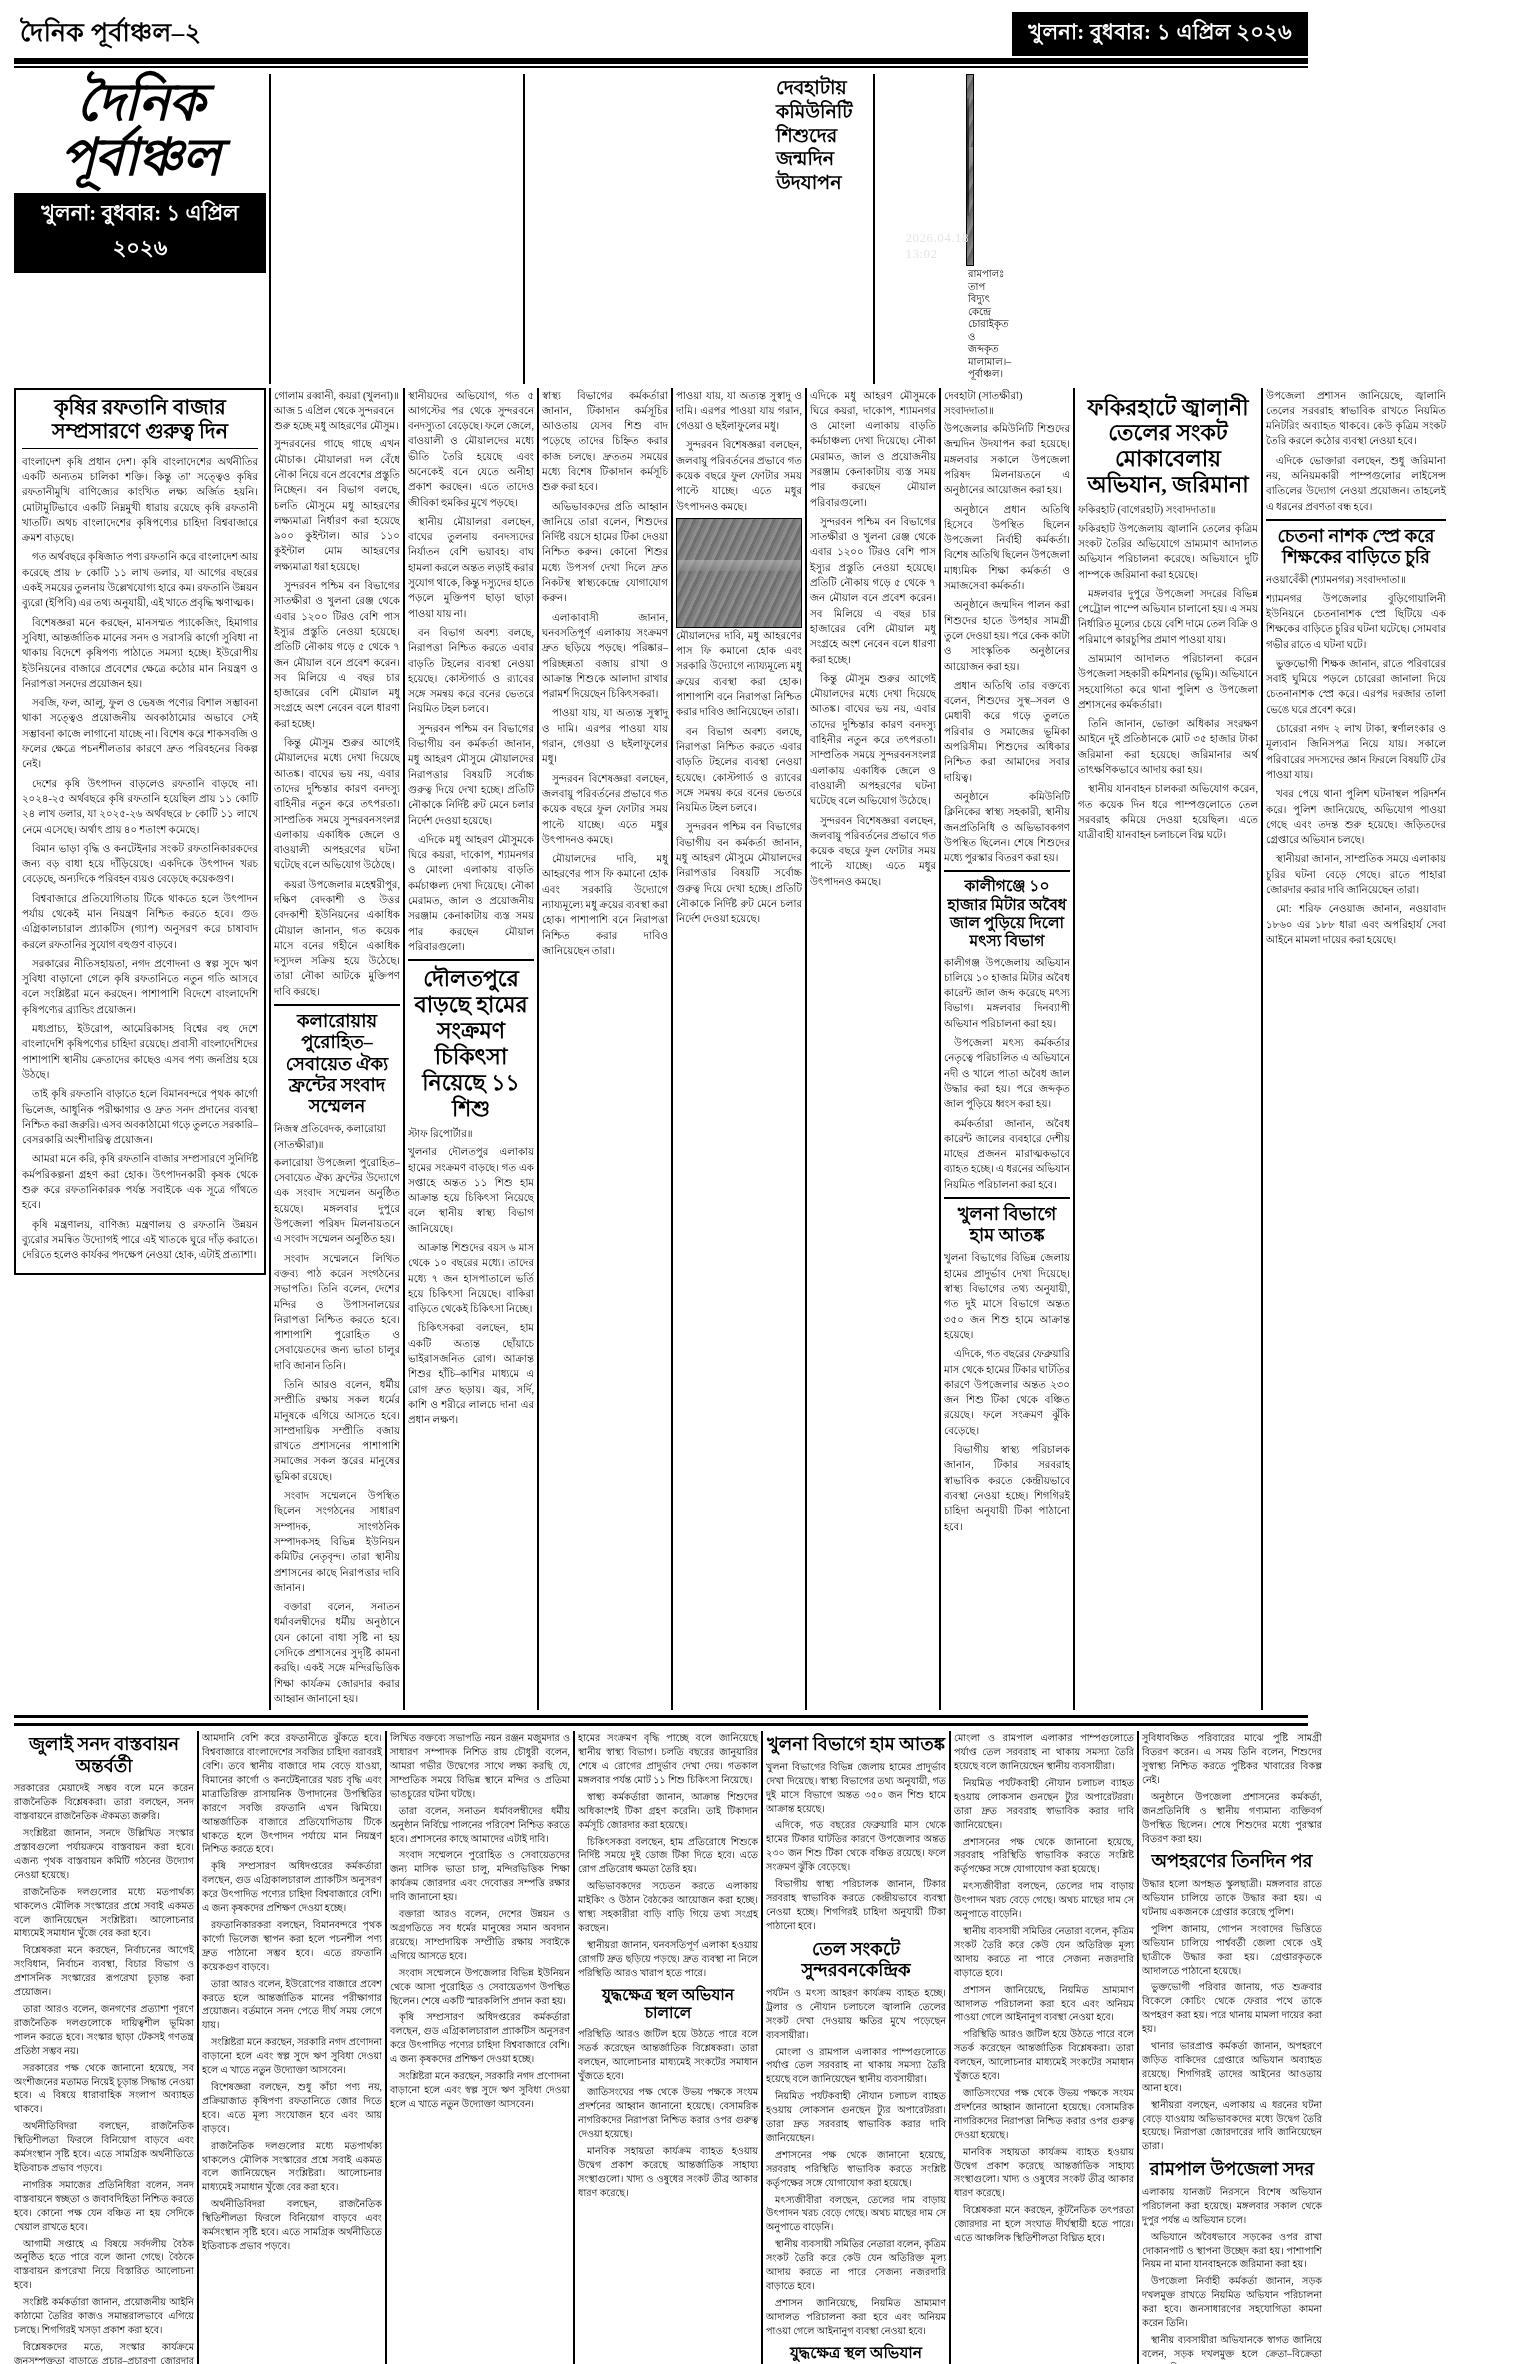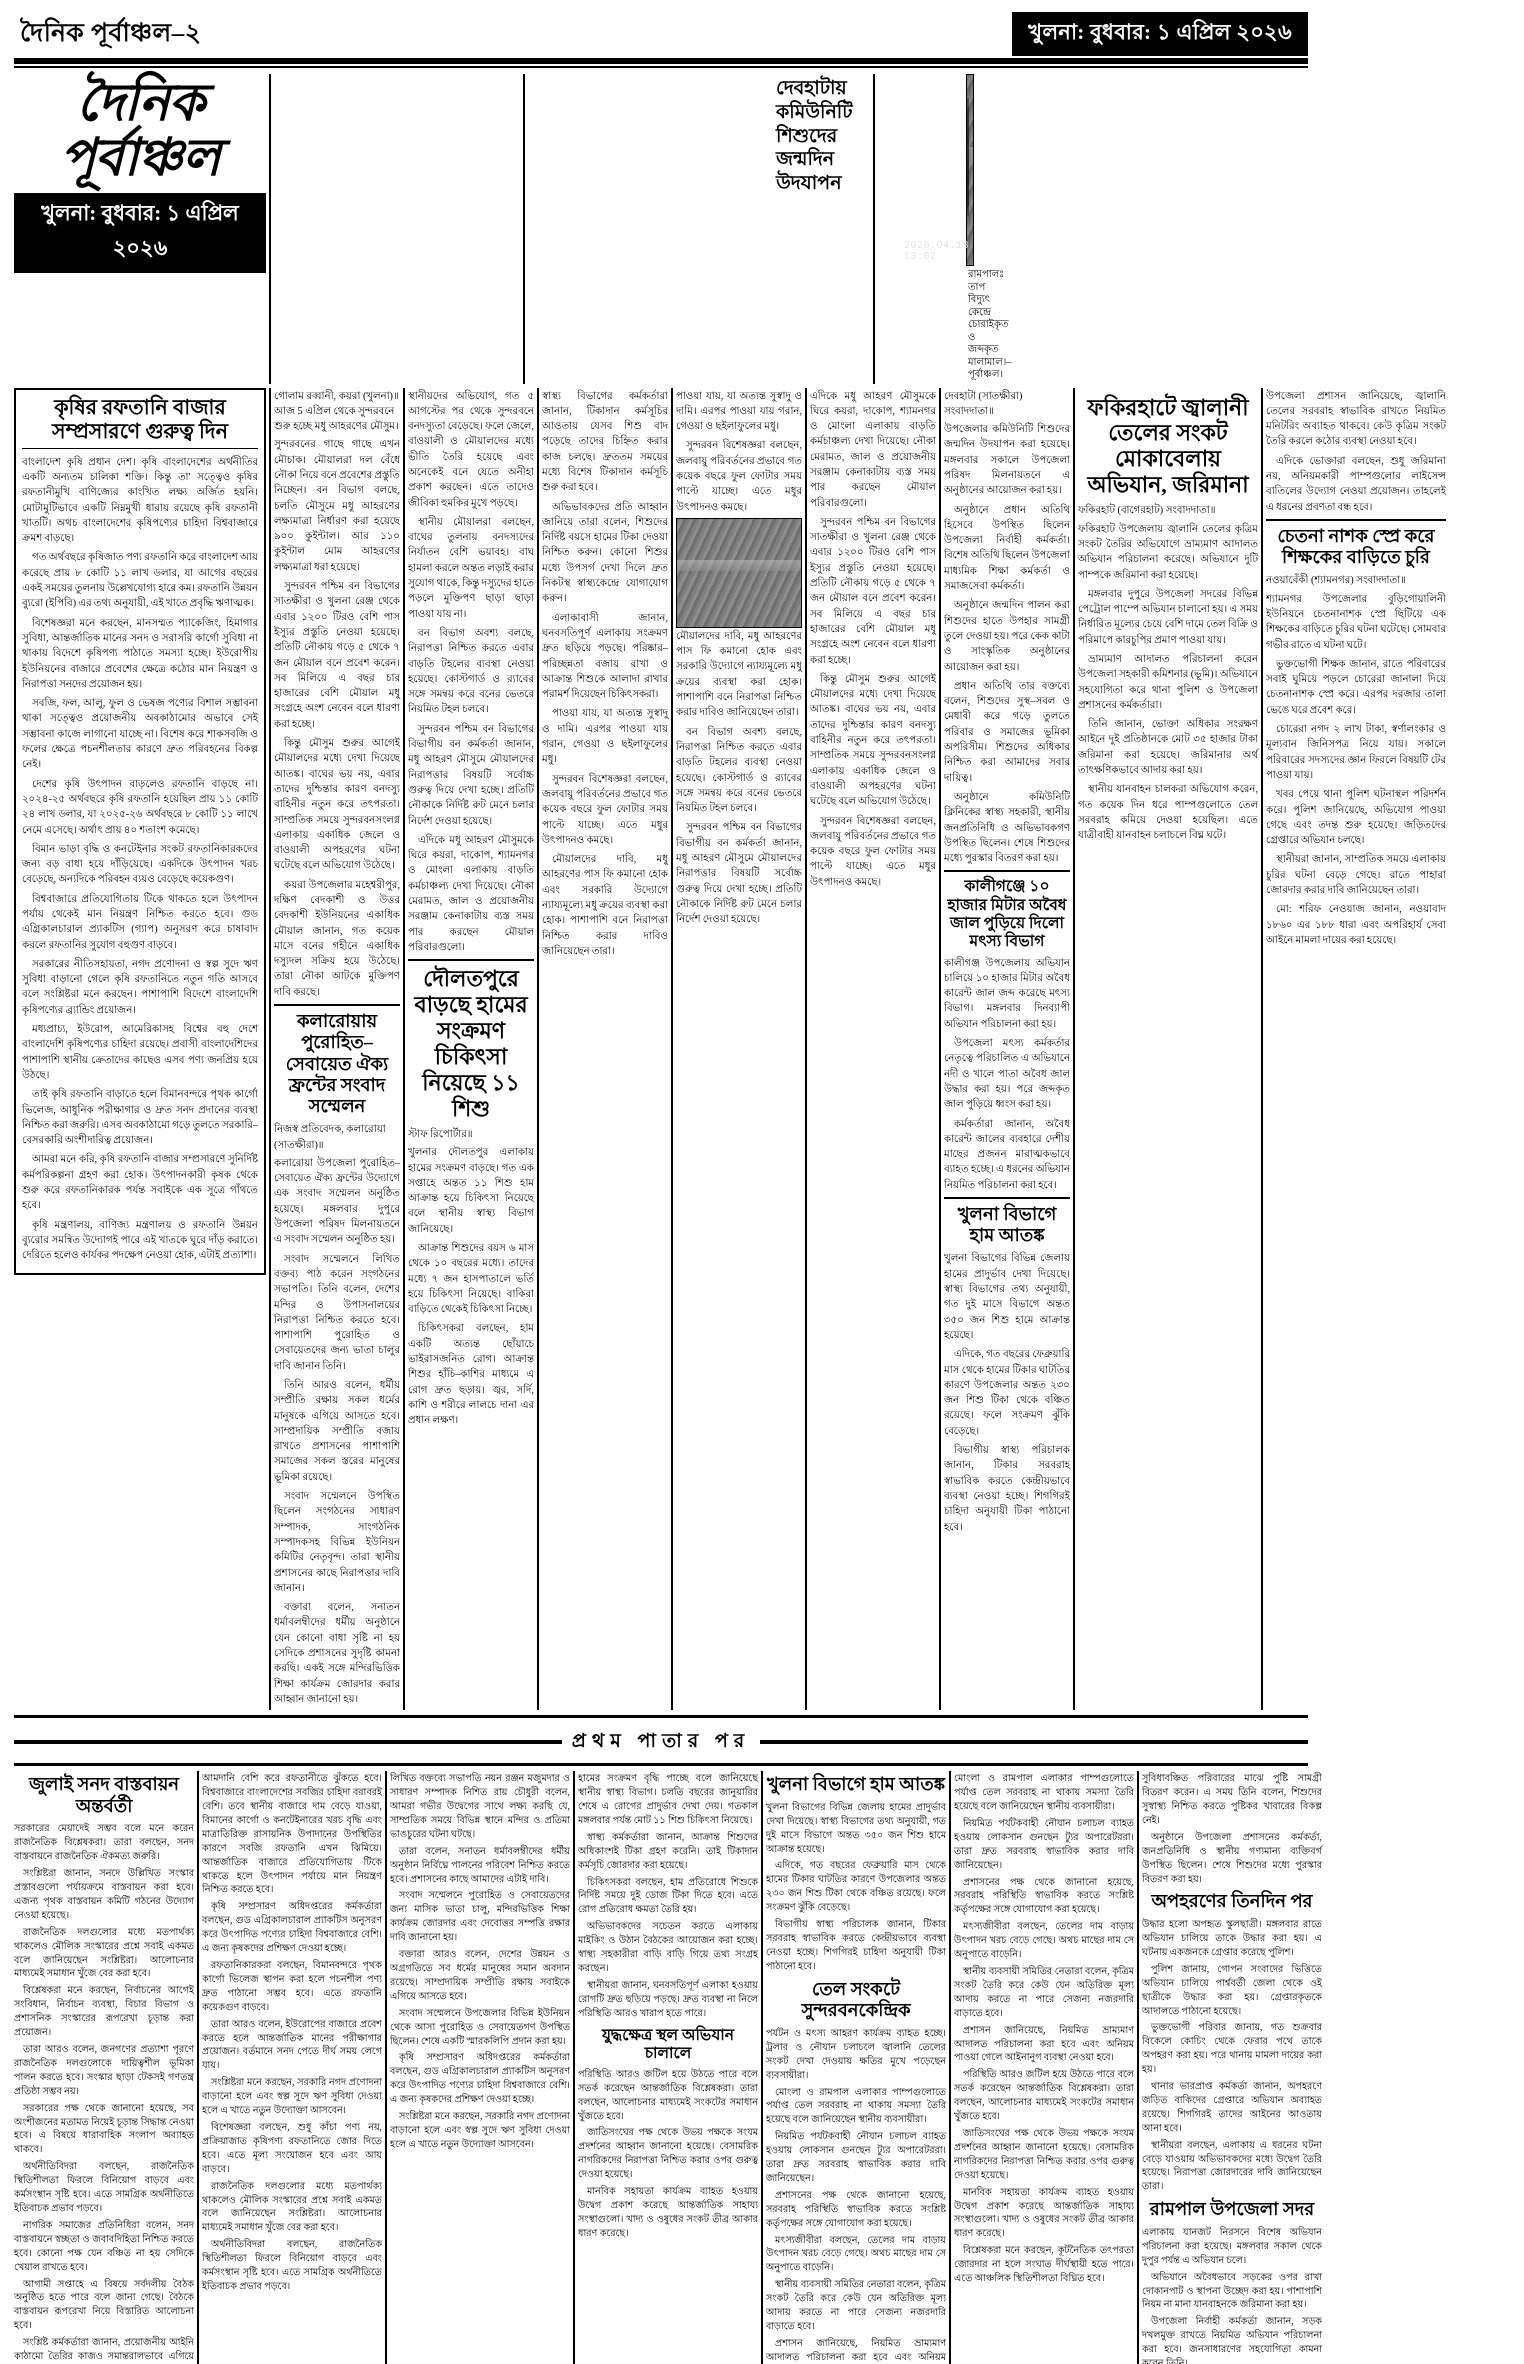--- a/index.html
+++ b/index.html
@@ -58,21 +58,21 @@
   .photo {
     background:
       repeating-linear-gradient(115deg, #7e7e7e 0 3px, #8d8d8d 3px 6px, #6f6f6f 6px 9px),
       linear-gradient(160deg,#9a9a9a,#5d5d5d);
     border:1px solid #000;
     position:relative;
   }
   .photo.dark { filter: contrast(1.15) brightness(.92); }
   .photo .stamp {
     position:absolute; right:4px; bottom:3px; color:#e8e8e8;
-    font-size:10px; font-family:Liberation Mono, monospace; letter-spacing:.5px;
+    font-size:13px; font-family:Liberation Serif, serif; letter-spacing:.5px;
   }
   .photo .figure {
     position:absolute; left:8%; top:12%; width:26%; height:62%;
     background: radial-gradient(ellipse at 50% 30%, #3a3a3a, #1e1e1e 70%);
     border-radius: 45% 45% 38% 38%;
     opacity:.85;
   }
   .photo .horizon {
     position:absolute; left:0; right:0; top:38%; height:10%;
     background: linear-gradient(#bdbdbd, #8e8e8e);
@@ -335,25 +335,20 @@
         <p>ভুক্তভোগী শিক্ষক জানান, রাতে পরিবারের সবাই ঘুমিয়ে পড়লে চোরেরা জানালা দিয়ে চেতনানাশক স্প্রে করে। এরপর দরজার তালা ভেঙে ঘরে প্রবেশ করে।</p>
         <p>চোরেরা নগদ ২ লাখ টাকা, স্বর্ণালংকার ও মূল্যবান জিনিসপত্র নিয়ে যায়। সকালে পরিবারের সদস্যদের জ্ঞান ফিরলে বিষয়টি টের পাওয়া যায়।</p>
         <p>খবর পেয়ে থানা পুলিশ ঘটনাস্থল পরিদর্শন করে। পুলিশ জানিয়েছে, অভিযোগ পাওয়া গেছে এবং তদন্ত শুরু হয়েছে। জড়িতদের গ্রেপ্তারে অভিযান চলছে।</p>
         <p>স্থানীয়রা জানান, সাম্প্রতিক সময়ে এলাকায় চুরির ঘটনা বেড়ে গেছে। রাতে পাহারা জোরদার করার দাবি জানিয়েছেন তারা।</p>
         <p>মো: শরিফ নেওয়াজ জানান, নওয়াবাদ ১৮৬০ এর ১৮৮ ধারা এবং অপরিহার্য সেবা আইনে মামলা দায়ের করা হয়েছে।</p>
       </div>
     </div>
   </div>
 
   <div class="rule-thick"></div>
-  <div class="sec-divider">
-    <div class="bar"></div>
-    <div class="lbl">প্রথম পাতার পর</div>
-    <div class="bar"></div>
-  </div>
   <div class="rule-thick"></div>
 
   <div class="cols2">
 
     <div>
       <div class="bot-head l">জুলাই সনদ বাস্তবায়ন অন্তর্বর্তী</div>
       <div class="micro">
         <p>সরকারের মেয়াদেই সম্ভব বলে মনে করেন রাজনৈতিক বিশ্লেষকরা। তারা বলছেন, সনদ বাস্তবায়নে রাজনৈতিক ঐকমত্য জরুরি।</p>
         <p>সংশ্লিষ্টরা জানান, সনদে উল্লিখিত সংস্কার প্রস্তাবগুলো পর্যায়ক্রমে বাস্তবায়ন করা হবে। এজন্য পৃথক বাস্তবায়ন কমিটি গঠনের উদ্যোগ নেওয়া হয়েছে।</p>
         <p>রাজনৈতিক দলগুলোর মধ্যে মতপার্থক্য থাকলেও মৌলিক সংস্কারের প্রশ্নে সবাই একমত বলে জানিয়েছেন সংশ্লিষ্টরা। আলোচনার মাধ্যমেই সমাধান খুঁজে বের করা হবে।</p>

